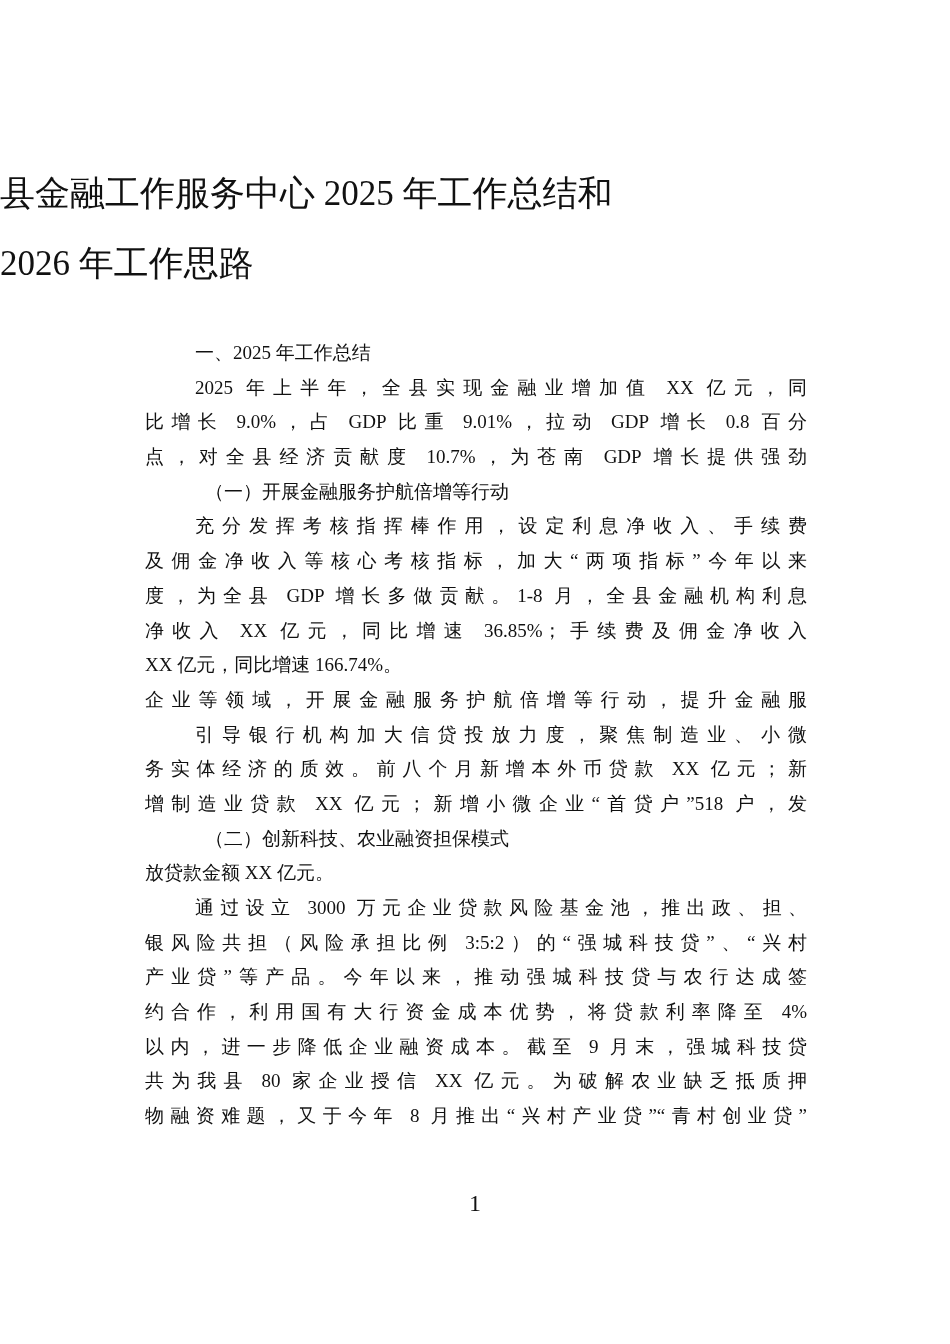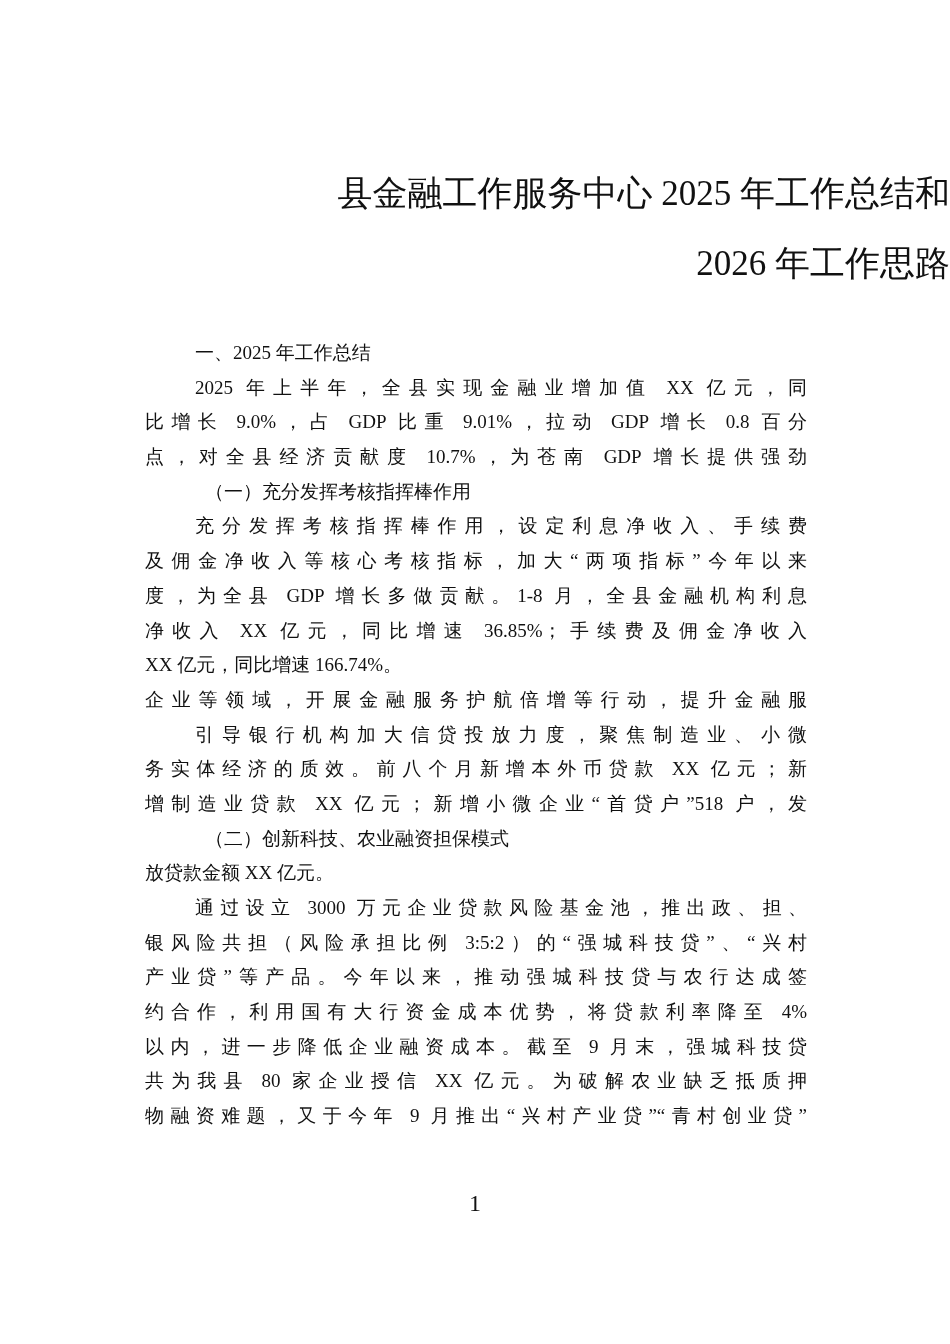--- a/index.html
+++ b/index.html
@@ -20,21 +20,21 @@
       left: 0;
       top: 0;
       width: 950px;
       height: 1344px;
       background: #ffffff;
     }
     .title {
       position: absolute;
       left: 0;
       width: 950px;
-      text-align: right;
+      text-align: left;
       font-size: 35px;
       line-height: 44px;
       letter-spacing: 0px;
       white-space: nowrap;
     }
     .title.l1 { top: 172px; }
     .title.l2 { top: 242px; }
 
     .body {
       position: absolute;
@@ -73,35 +73,35 @@
 
 <div class="page">
   <div class="title l1">县金融工作服务中心 2025 年工作总结和</div>
   <div class="title l2">2026 年工作思路</div>
 
   <div class="body" id="doc-body">
       <span class="line indent last">一、2025 年工作总结</span>
       <span class="line indent">2025 年上半年，全县实现金融业增加值 XX 亿元，同</span>
       <span class="line">比增长 9.0%，占 GDP 比重 9.01%，拉动 GDP 增长 0.8 百分</span>
       <span class="line">点，对全县经济贡献度 10.7%，为苍南 GDP 增长提供强劲</span>
-      <span class="line indent-sub last">（一）充分发挥考核指挥棒作用</span>
+      <span class="line indent-sub last">（一）开展金融服务护航倍增等行动</span>
       <span class="line indent">充分发挥考核指挥棒作用，设定利息净收入、手续费</span>
       <span class="line">及佣金净收入等核心考核指标，加大“两项指标”今年以来</span>
       <span class="line">度，为全县 GDP 增长多做贡献。1-8 月，全县金融机构利息</span>
       <span class="line">净收入 XX 亿元，同比增速 36.85%；手续费及佣金净收入</span>
       <span class="line last">XX 亿元，同比增速 166.74%。</span>
       <span class="line">企业等领域，开展金融服务护航倍增等行动，提升金融服</span>
       <span class="line indent">引导银行机构加大信贷投放力度，聚焦制造业、小微</span>
       <span class="line">务实体经济的质效。前八个月新增本外币贷款 XX 亿元；新</span>
       <span class="line">增制造业贷款 XX 亿元；新增小微企业“首贷户”518 户，发</span>
       <span class="line indent-sub last">（二）创新科技、农业融资担保模式</span>
       <span class="line last">放贷款金额 XX 亿元。</span>
       <span class="line indent">通过设立 3000 万元企业贷款风险基金池，推出政、担、</span>
       <span class="line">银风险共担（风险承担比例 3:5:2）的“强城科技贷”、“兴村</span>
       <span class="line">产业贷”等产品。今年以来，推动强城科技贷与农行达成签</span>
       <span class="line">约合作，利用国有大行资金成本优势，将贷款利率降至 4%</span>
       <span class="line">以内，进一步降低企业融资成本。截至 9 月末，强城科技贷</span>
       <span class="line">共为我县 80 家企业授信 XX 亿元。为破解农业缺乏抵质押</span>
-      <span class="line">物融资难题，又于今年 9 月推出“兴村产业贷”“青村创业贷”</span>
+      <span class="line">物融资难题，又于今年 8 月推出“兴村产业贷”“青村创业贷”</span>
     </div>
 
   <div class="page-number">1</div>
 </div>
 
 </body></html>

